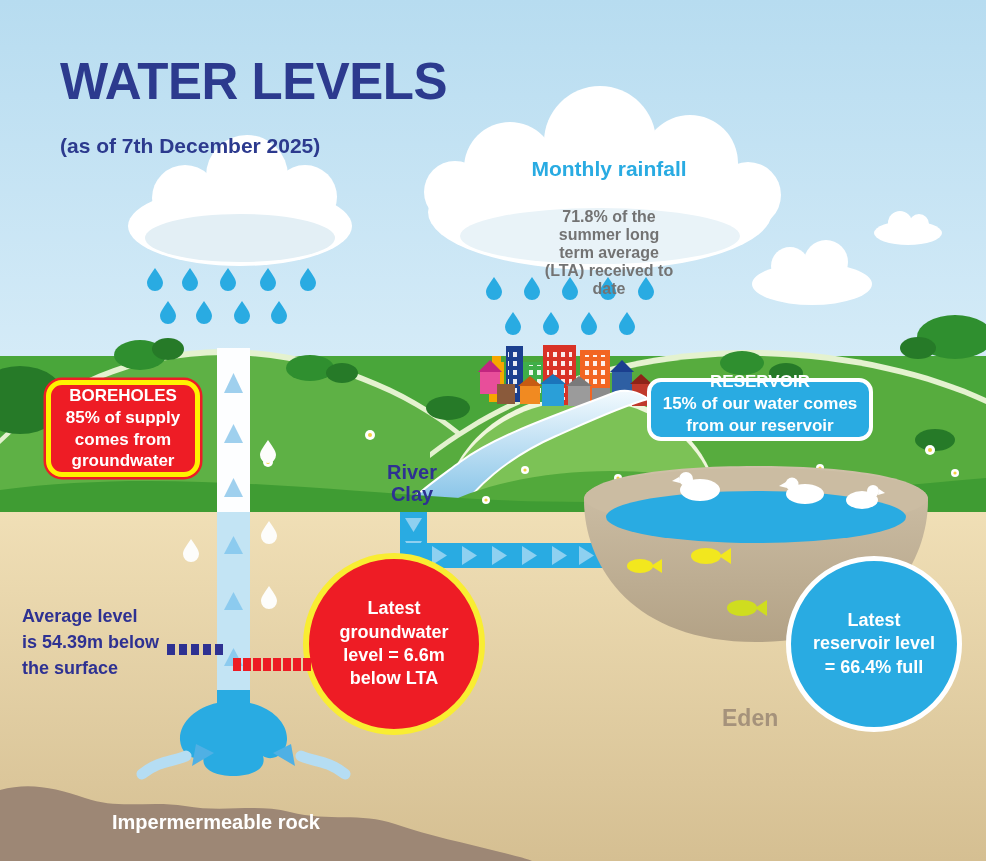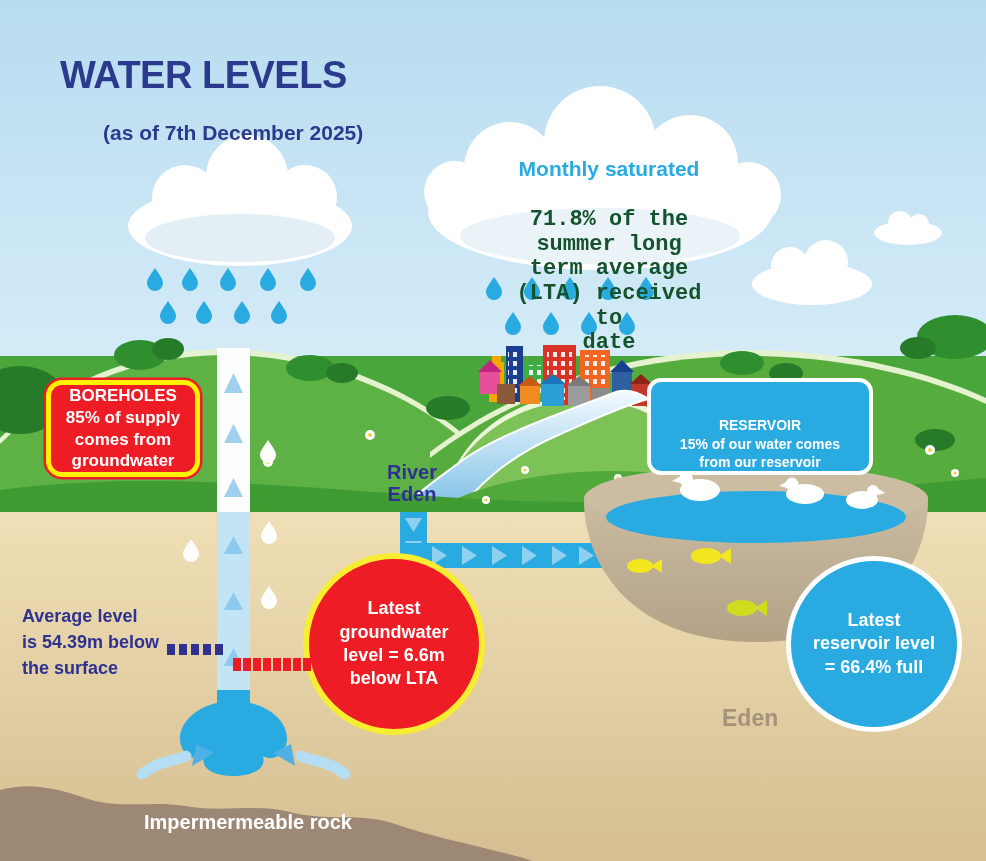--- a/index.html
+++ b/index.html
@@ -2,44 +2,44 @@
 <html><head>
 <meta charset="utf-8">
 <style>
   html,body{margin:0;padding:0;background:#eef4f8;}
   #stage{
     position:relative;width:986px;height:861px;overflow:hidden;
     font-family:"Liberation Sans",sans-serif;font-weight:bold;
   }
   #scene{position:absolute;inset:0;z-index:1;}
   .ov{position:absolute;z-index:2;white-space:pre-line;}
-  .title-heading{font-size:38px;color:#2c3a8e;letter-spacing:-0.5px;line-height:1;}
-  .title-sub{font-size:21px;color:#2c3a8e;margin-top:9px;margin-left:43px;}
+  .title-heading{font-size:51px;color:#2c3a8e;letter-spacing:-0.5px;line-height:1;}
+  .title-sub{font-size:21px;color:#2c3a8e;margin-top:9px;}
   .cloud-text{left:498px;top:139px;width:222px;text-align:center;}
   .cloud-text .h{font-size:21px;color:#29abe2;}
-  .cloud-text .b{margin-top:9px;font-size:22px;line-height:1.12;color:#14532d;font-family:Liberation Mono, monospace;}
+  .cloud-text .b{margin-top:9px;font-size:16px;line-height:1.12;color:#737373;}
   .callout-box{display:flex;align-items:flex-end;justify-content:center;text-align:center;
     color:#fff;box-sizing:border-box;}
   .boreholes-box{left:46px;top:380px;width:154px;height:97px;background:#ee1c25;
     border:5px solid #fff200;border-radius:16px;box-shadow:0 0 0 2.5px #ee1c25;
     font-size:17px;line-height:1.28;}
-  .reservoir-box{left:647px;top:378px;width:226px;height:97px;background:#29abe2;
-    border:4px solid #fff;border-radius:14px;font-size:14px;line-height:1.3;}
+  .reservoir-box{left:647px;top:378px;width:226px;height:63px;background:#29abe2;
+    border:4px solid #fff;border-radius:14px;font-size:17px;line-height:1.3;}
   .circle{display:flex;align-items:center;justify-content:center;text-align:center;
     color:#fff;border-radius:50%;box-sizing:border-box;font-size:18px;line-height:1.3;}
   .gw-circle{left:303px;top:553px;width:182px;height:182px;background:#ee1c25;
     border:6px solid #f9ed32;}
   .res-circle{left:786px;top:556px;width:176px;height:176px;background:#29abe2;
     border:5px solid #fff;}
   .river-label{left:368px;top:461px;width:88px;text-align:center;font-size:20px;
     line-height:1.1;color:#2e3192;}
   .avg-label{left:22px;top:603px;font-size:18px;line-height:1.45;color:#2e3192;}
   .aquifer-label{left:40px;top:686px;font-size:18px;line-height:1.4;color:#1d9bd7;}
   .clay-label{left:722px;top:705px;font-size:23px;color:#a5927b;}
-  .rock-label{left:144px;top:811px;font-size:20px;color:#fff;}
+  .rock-label{left:112px;top:811px;font-size:20px;color:#fff;}
   .navy-dashes{left:167px;top:644px;width:56px;height:11px;
     background:repeating-linear-gradient(90deg,#2e3192 0 8px,transparent 8px 12px);}
   .red-dashes{left:233px;top:658px;width:78px;height:13px;
     background:repeating-linear-gradient(90deg,#ed1c24 0 8px,transparent 8px 10px);}
 </style>
 </head>
 <body>
 
 <div id="stage">
 
@@ -299,21 +299,21 @@
     <polygon points="291,744 273,753 295,766" fill="#4fb0e4"></polygon>
   </g>
 </svg>
 
   <div class="ov" style="left:60px;top:38px">
     <div class="title-heading">WATER LEVELS</div>
     <div class="title-sub">(as of 7th December 2025)</div>
   </div>
 
   <div class="ov cloud-text">
-    <div class="h">Monthly saturated</div>
+    <div class="h">Monthly rainfall</div>
     <div class="b">71.8% of the
 summer long
 term average
 (LTA) received to
 date</div>
   </div>
 
   <div class="ov callout-box boreholes-box">
     <div>BOREHOLES
 85% of supply
@@ -321,21 +321,21 @@
 groundwater</div>
   </div>
 
   <div class="ov callout-box reservoir-box">
     <div>RESERVOIR
 15% of our water comes
 from our reservoir</div>
   </div>
 
   <div class="ov river-label">River
-Eden</div>
+Clay</div>
 
   <div class="ov circle gw-circle">
     <div>Latest
 groundwater
 level = 6.6m
 below LTA</div>
   </div>
 
   <div class="ov circle res-circle">
     <div>Latest

